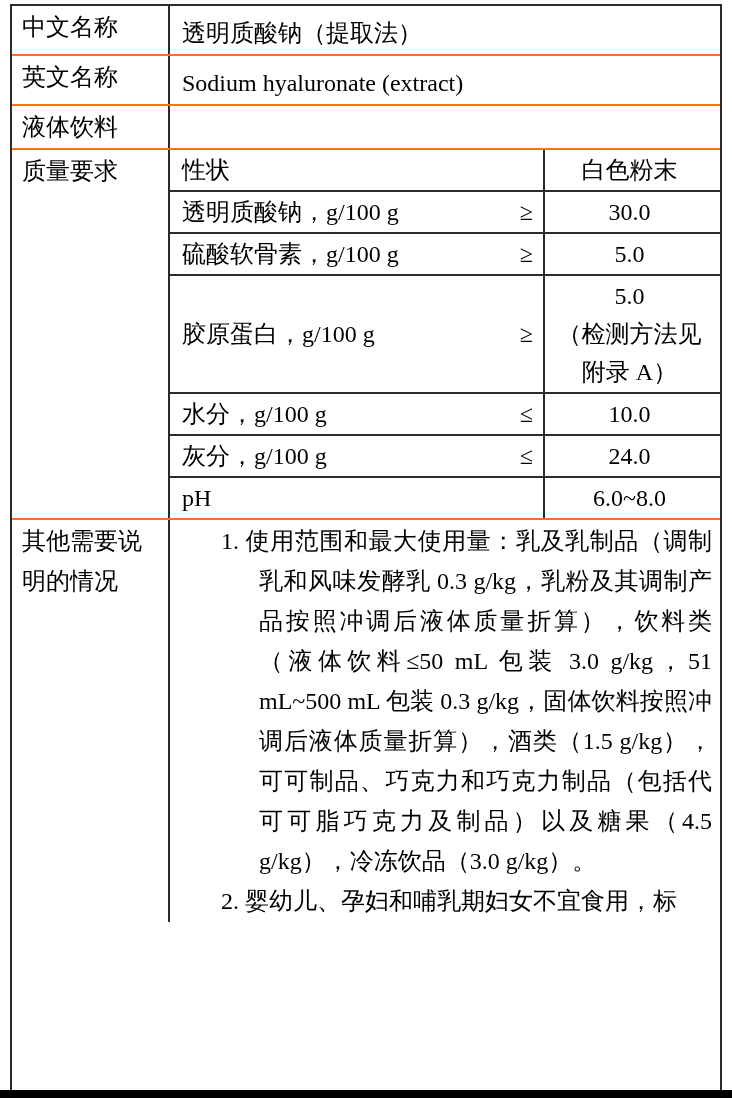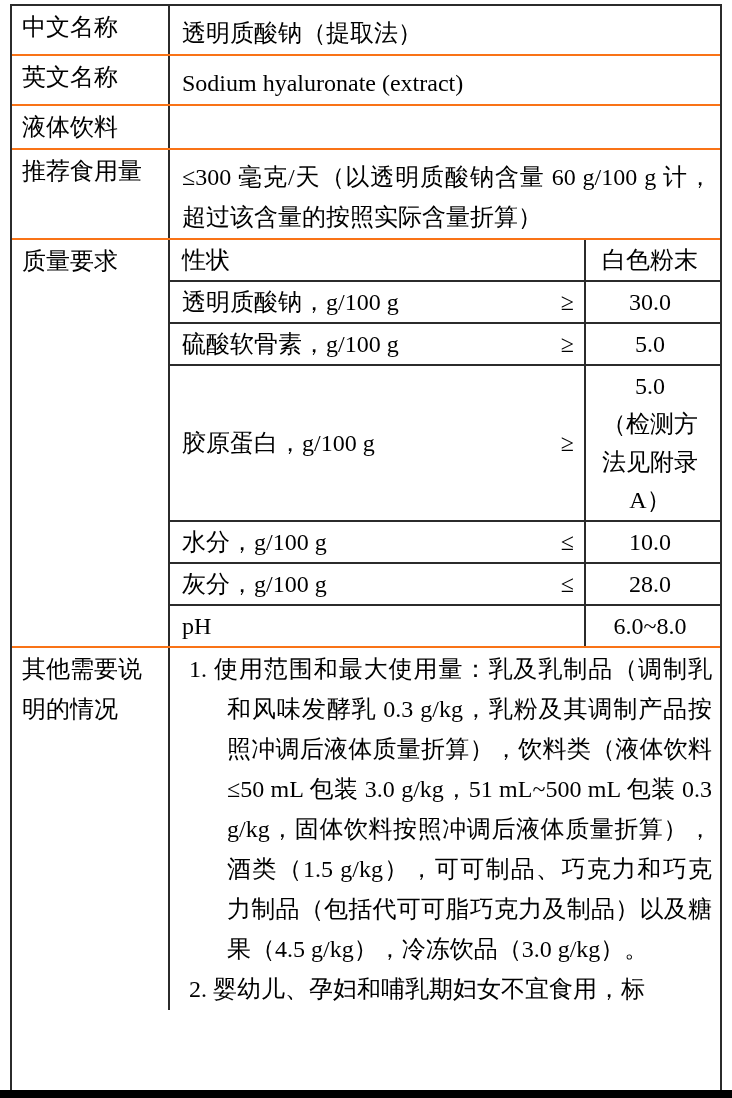--- a/index.html
+++ b/index.html
@@ -28,21 +28,21 @@
     background: #ffffff;
     font-size: 24px;
     line-height: 40px;
     overflow: hidden;
   }
   .t-row {
     display: flex;
     border-bottom: 2px solid #f97316;
     align-items: stretch;
   }
-  .t-row:last-child { border-bottom: none; }
+  .t-row:last-child { border-bottom: none; gap: 32px; }
   .label-cell {
     width: 158px;
     box-sizing: border-box;
     border-right: 2px solid #2b2b2b;
     padding: 1px 20px 1px 10px;
     flex-shrink: 0;
   }
   .value-cell {
     flex: 1;
     box-sizing: border-box;
@@ -63,21 +63,21 @@
   .spec-param {
     flex: 1;
     display: flex;
     justify-content: space-between;
     align-items: center;
     box-sizing: border-box;
     padding: 1px 10px 1px 12px;
     min-width: 0;
   }
   .spec-value {
-    width: 136px;
+    width: 177px;
     flex-shrink: 0;
     box-sizing: border-box;
     border-left: 2px solid #2b2b2b;
     padding: 1px 16px 1px 10px;
     white-space: pre-line;
   }
   .spec-value.tall { display: flex; flex-direction: column; justify-content: center; }
   
   .notes-cell { padding: 1px 8px 1px 12px; }
   .note-item {
@@ -109,24 +109,20 @@
     <div class="t-row">
       <div class="label-cell">英文名称</div>
       <div class="value-cell">Sodium hyaluronate (extract)</div>
     </div>
 
     <div class="t-row">
       <div class="label-cell">液体饮料</div>
     </div>
 
 
-    <div class="t-row">
-      <div class="label-cell">推荐食用量</div>
-      <div class="value-cell justify">≤300 毫克/天（以透明质酸钠含量 60 g/100 g 计，超过该含量的按照实际含量折算）</div>
-    </div>
 
     <div class="t-row">
       <div class="label-cell">质量要求</div>
       <div class="value-cell quality-cell">
 
         <div class="spec-row">
           <div class="spec-param">
             <span>性状</span>
             <span></span>
           </div>
@@ -164,21 +160,21 @@
             <span>≤</span>
           </div>
           <div class="spec-value">10.0</div>
         </div>
 
         <div class="spec-row">
           <div class="spec-param">
             <span>灰分，g/100 g</span>
             <span>≤</span>
           </div>
-          <div class="spec-value">28.0</div>
+          <div class="spec-value">24.0</div>
         </div>
 
         <div class="spec-row">
           <div class="spec-param">
             <span>pH</span>
             <span></span>
           </div>
           <div class="spec-value">6.0~8.0</div>
         </div>
 

